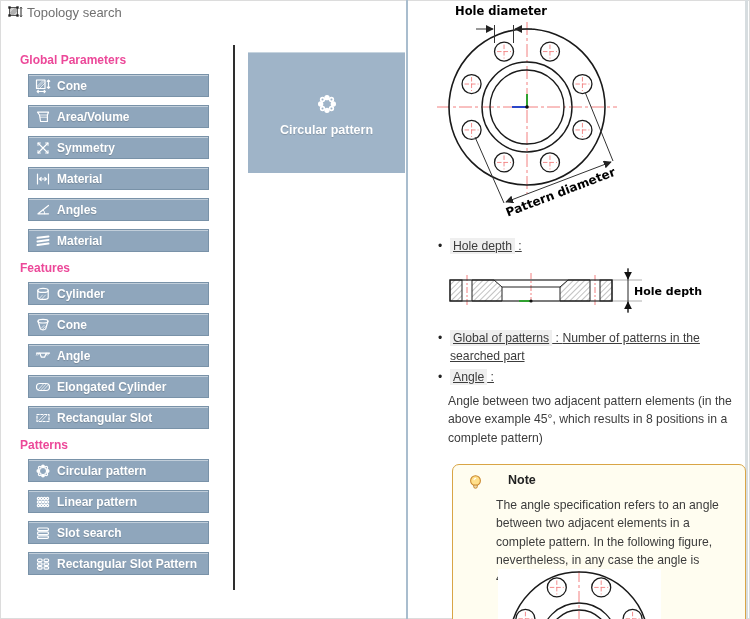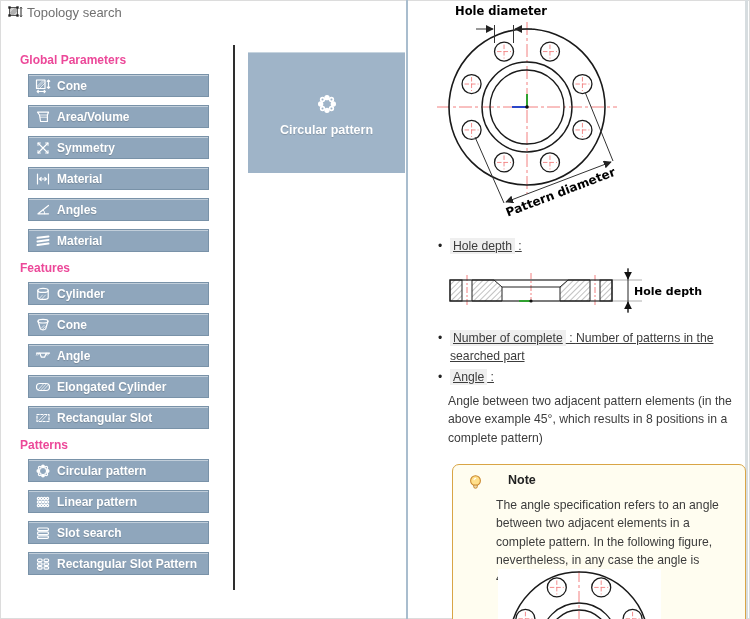--- a/index.html
+++ b/index.html
@@ -352,21 +352,21 @@
     <line x1="73" y1="41" x2="85" y2="41" stroke="#2fa12f" stroke-width="2"></line>
     <circle cx="85" cy="41" r="1.6" fill="#111"></circle>
 
     <line x1="182" y1="8" x2="182" y2="53" stroke="#222" stroke-width="1"></line>
     <line x1="182" y1="9" x2="182" y2="19" stroke="#222" stroke-width="1" marker-end="url(#arr2)"></line>
     <line x1="182" y1="52" x2="182" y2="42" stroke="#222" stroke-width="1" marker-end="url(#arr2)"></line>
     <text x="188" y="35" font-size="11" font-weight="bold" fill="#000">Hole depth</text>
   </svg>
 
   <div class="bullet b2">
-    <span class="hl">Number of complete</span><span> : </span><span>Number of patterns in the searched part</span>
+    <span class="hl">Global of patterns</span><span> : </span><span>Number of patterns in the searched part</span>
   </div>
 
   <div class="bullet b3">
     <span class="hl">Angle</span><span> :</span>
   </div>
 
   <div class="para">Angle between two adjacent pattern elements (in the above example 45°, which results in 8 positions in a complete pattern)</div>
 
   <div class="note">
     <span class="note-icon" id="bulb-icon-slot"><svg viewBox="0 0 16 16">

